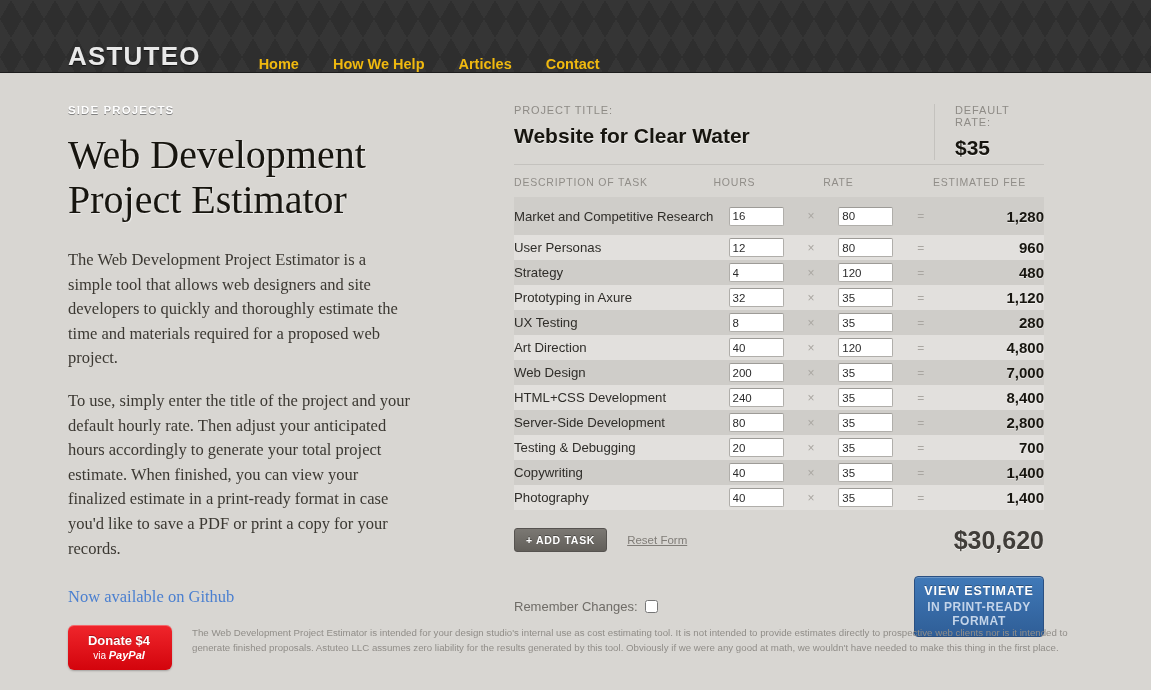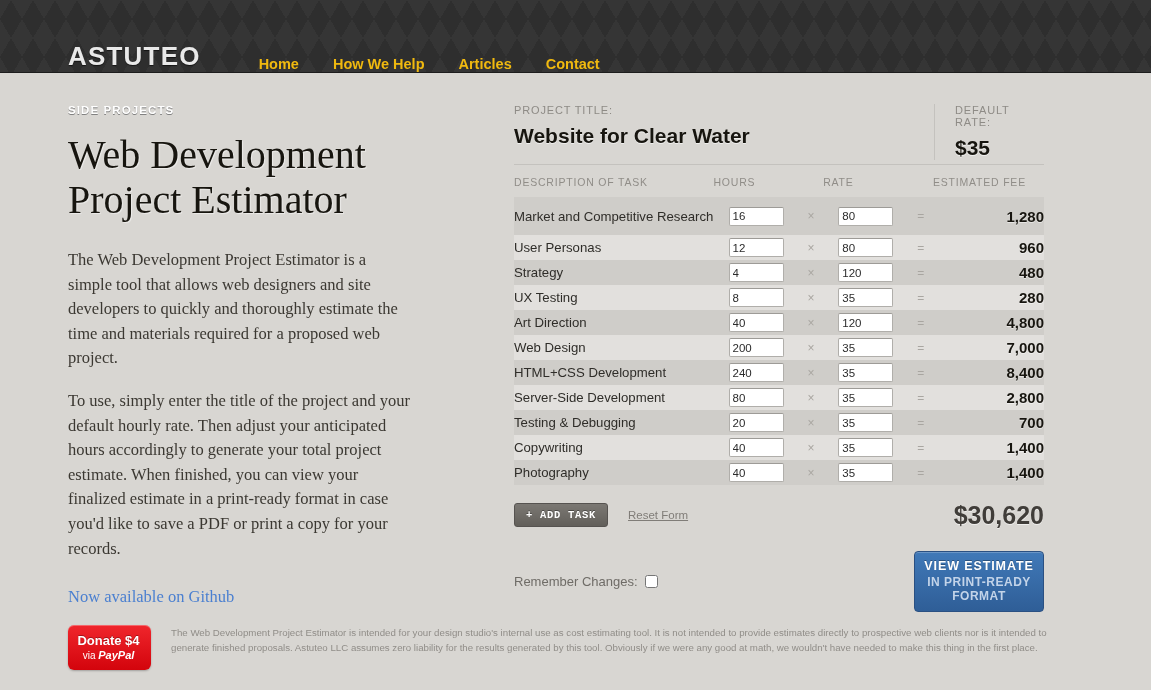--- a/index.html
+++ b/index.html
@@ -184,21 +184,21 @@
     background: linear-gradient(#7b7873, #625f5a);
     border: 1px solid #565350;
     border-radius: 3px;
     color: #ffffff;
     font-size: 10.5px;
     font-weight: bold;
     letter-spacing: .7px;
     padding: 5px 11px;
     cursor: pointer;
     text-shadow: 0 -1px 0 rgba(0,0,0,.35);
-    font-family: Liberation Mono, monospace;
+    font-family: Liberation Sans, sans-serif;
   }
   #reset-form-link {
     margin-left: 20px;
     font-size: 11.5px;
     color: #807d78;
     text-decoration: underline;
     cursor: pointer;
   }
   #grand-total {
     margin-left: auto;
@@ -246,21 +246,21 @@
   
   #page-footer {
     position: absolute;
     left: 68px;
     top: 625px;
     width: 1010px;
     display: flex;
     align-items: flex-start;
   }
   #donate-button {
-    width: 83px;
+    width: 104px;
     padding: 8px 2px 9px 0;
     background: linear-gradient(#f0262c, #d3040c);
     border-radius: 6px;
     text-align: center;
     cursor: pointer;
     box-shadow: inset 0 1px 0 rgba(255,255,255,.3), 0 1px 2px rgba(0,0,0,.25);
     flex: 0 0 auto;
   }
   #donate-button .donate-main {
     display: block;
@@ -348,20 +348,28 @@
         </tr>
         <tr>
           <td class="td-desc">Strategy</td>
           <td class="td-num"><input type="text" class="num-input" value="4" style=""></td>
           <td class="td-op">×</td>
           <td class="td-num"><input type="text" class="num-input" value="120" style=""></td>
           <td class="td-op">=</td>
           <td class="td-fee">480</td>
         </tr>
         <tr>
+          <td class="td-desc">Prototyping in Axure</td>
+          <td class="td-num"><input type="text" class="num-input" value="32" style=""></td>
+          <td class="td-op">×</td>
+          <td class="td-num"><input type="text" class="num-input" value="35" style=""></td>
+          <td class="td-op">=</td>
+          <td class="td-fee">1,120</td>
+        </tr>
+        <tr>
           <td class="td-desc">UX Testing</td>
           <td class="td-num"><input type="text" class="num-input" value="8" style=""></td>
           <td class="td-op">×</td>
           <td class="td-num"><input type="text" class="num-input" value="35" style=""></td>
           <td class="td-op">=</td>
           <td class="td-fee">280</td>
         </tr>
         <tr>
           <td class="td-desc">Art Direction</td>
           <td class="td-num"><input type="text" class="num-input" value="40" style=""></td>

